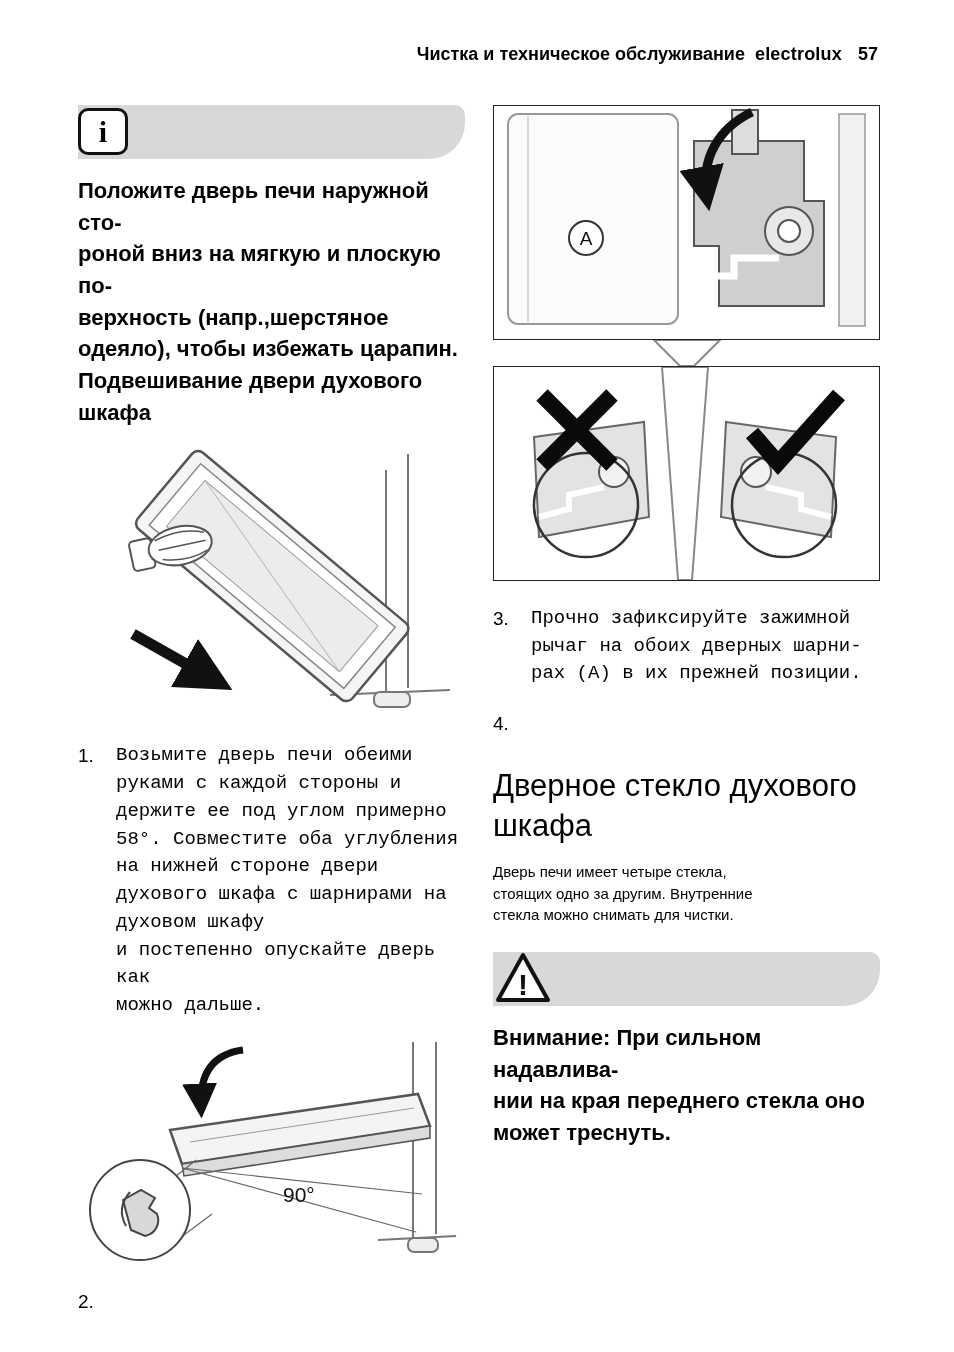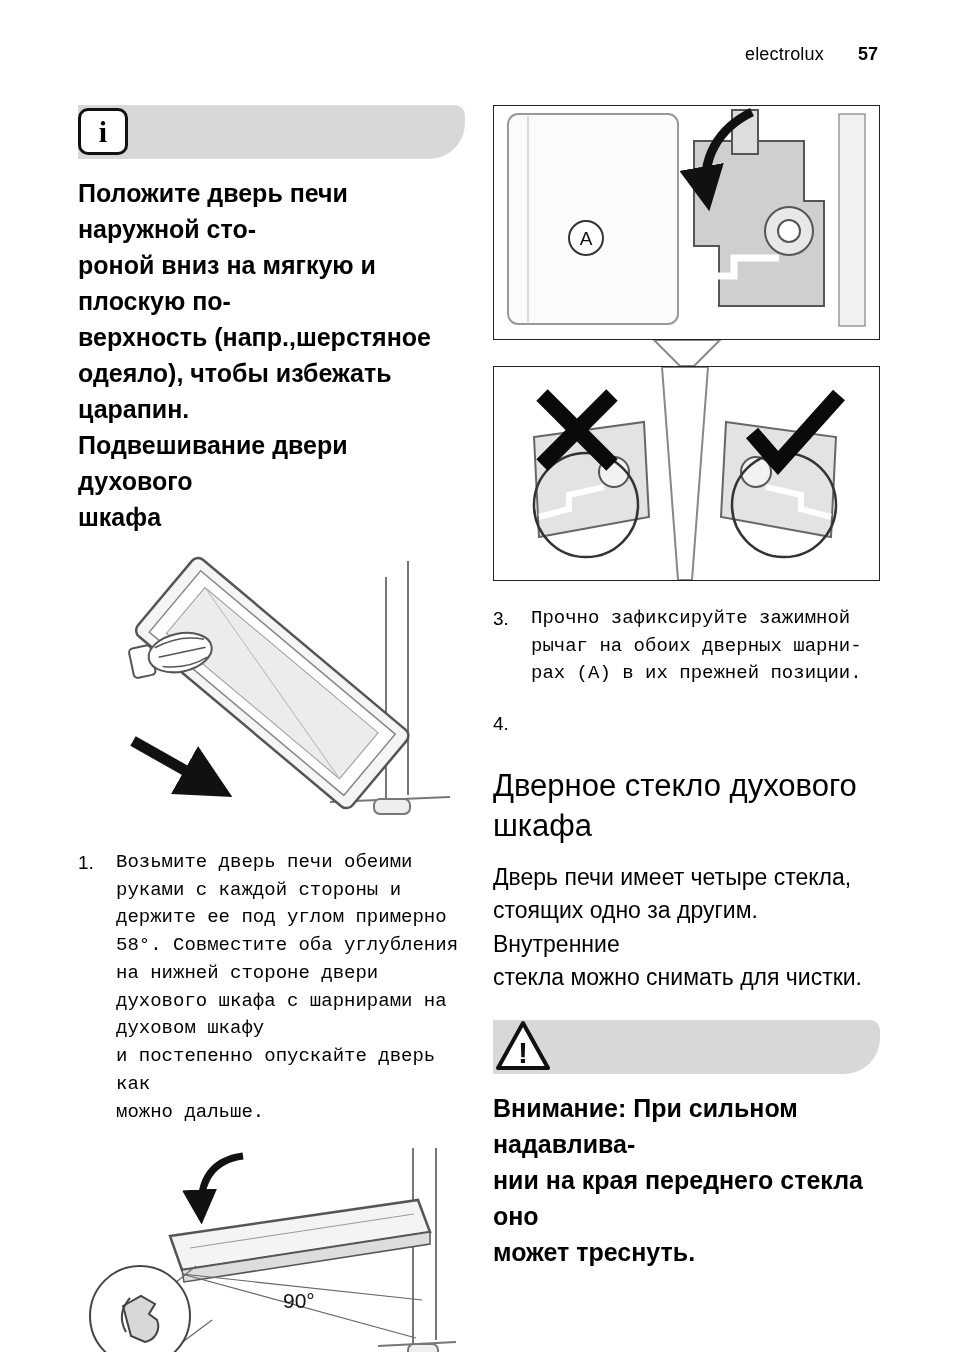--- a/index.html
+++ b/index.html
@@ -10,46 +10,46 @@
     color:#000;
   }
   .page { padding:44px 74px 40px 78px; position:relative; }
 
   
   .page-header {
     display:flex; justify-content:flex-end; align-items:baseline;
     gap:10px; font-size:18px; margin-bottom:40px; padding-right:2px;
   }
   .section-title { font-weight:bold; }
-  .brand { font-weight:normal; letter-spacing:0.2px; }
-  .page-number { font-weight:bold; margin-left:24px; }
+  .brand { font-weight:bold; letter-spacing:0.2px; }
+  .page-number { font-weight:bold; margin-left:6px; }
 
   
   .columns { display:flex; gap:28px; }
   .col { width:387px; flex:none; }
 
   
   .band {
     position:relative; height:54px; background:#d8d8d8;
     border-radius:0 10px 36px 0; margin-bottom:16px;
   }
   .icon-box {
     position:absolute; left:0; top:3px; width:50px; height:47px;
     background:#fff; border:3px solid #111; border-radius:10px;
     display:flex; align-items:center; justify-content:center;
     font-family:"Liberation Serif", serif; font-weight:bold; font-size:30px;
   }
   .warn-wrap { position:absolute; left:2px; top:0px; }
 
   .note-text {
-    font-weight:bold; font-size:25px; line-height:1.44;
+    font-weight:bold; font-size:22px; line-height:1.44;
     white-space:pre-line; margin-bottom:14px;
   }
   .body-text {
-    font-size:23px; line-height:1.44; white-space:pre-line; margin-bottom:18px;
+    font-size:15px; line-height:1.44; white-space:pre-line; margin-bottom:18px;
   }
 
   h2.glass-heading {
     font-size:31px; font-weight:normal; line-height:1.28;
     white-space:pre-line; margin:28px 0 16px;
   }
 
   
   .step { display:flex; font-size:19px; line-height:1.46; margin-bottom:22px; }
   .step-num { width:38px; flex:none; }
@@ -65,20 +65,21 @@
   .connector { display:block; margin:0 auto; }
   .fig-xcheck-box { margin-bottom:24px; }
   svg text { font-family:"Liberation Sans", sans-serif; fill:#111; }
 </style>
 </head>
 <body>
 
 <div class="page">
 
   <header class="page-header">
+    <span class="section-title">Чистка и техническое обслуживание</span>
     <span class="brand">electrolux</span>
     <span class="page-number">57</span>
   </header>
 
   <div class="columns">
 
     <div class="col">
 
       <div class="band">
         <div class="icon-box">i</div>

